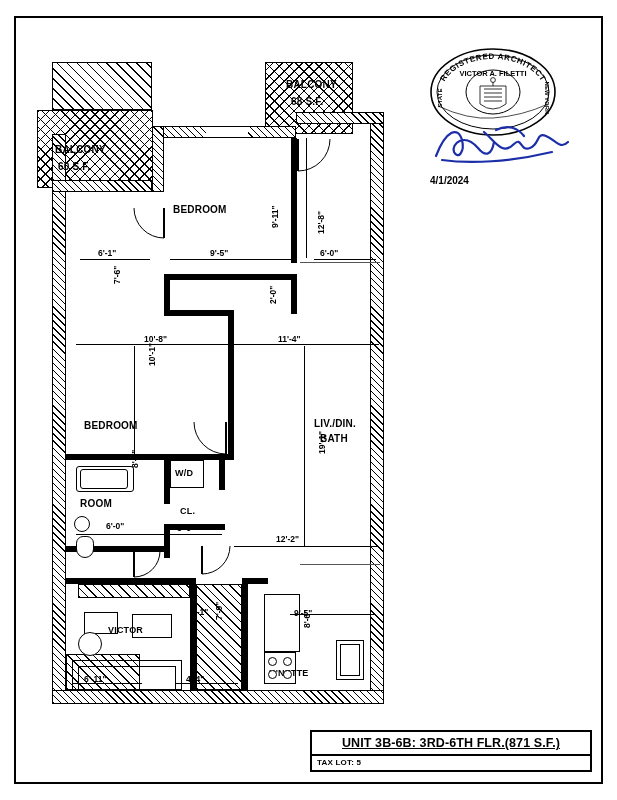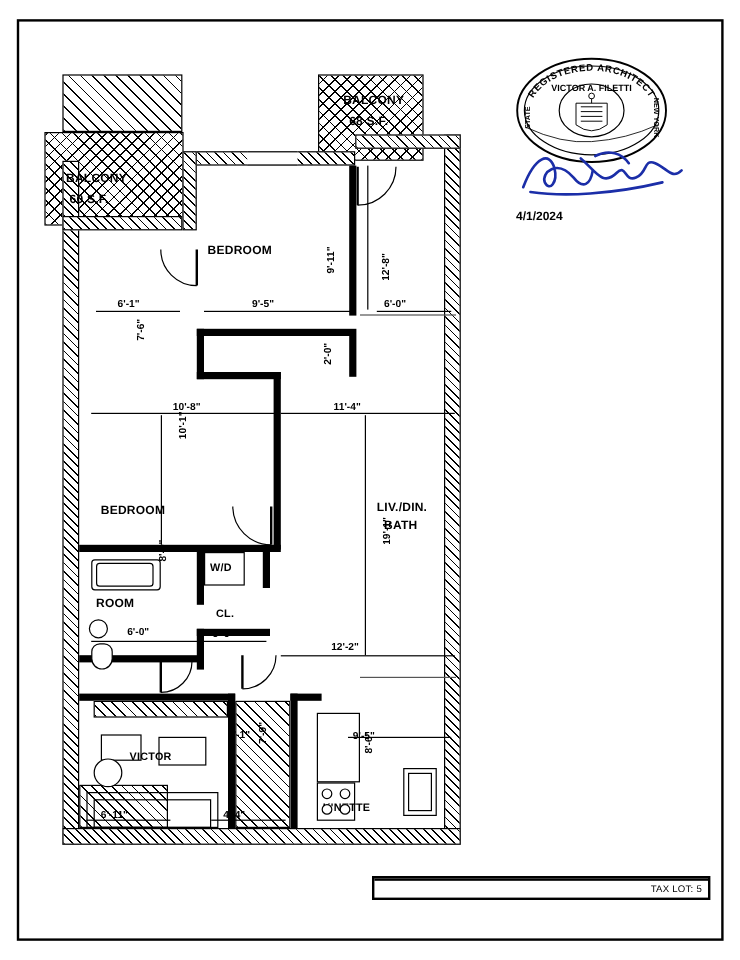--- a/index.html
+++ b/index.html
@@ -137,24 +137,23 @@
     text-align: center;
     padding: 4px 2px 4px 2px;
     text-decoration: underline;
     letter-spacing: .1px;
   }
   #titleblock .tb-sep {
     border-top: 2px solid #000;
   }
   #titleblock .tb-sub {
     font-size: 8px;
-    font-weight: normal;
+    font-weight: bold;
     padding: 2px 5px 3px 5px;
     letter-spacing: .2px;
-    text-align: right;
   }
 
   
   #stamp {
     position: absolute;
     left: 414px; top: 30px;
     width: 130px; height: 92px;
   }
   #stamp svg { display: block; }
   #stamp-date {
@@ -350,20 +349,21 @@
     <div class="dim vert" style="left:200px; top:604px;">7'-9"</div>
     <div class="dim" style="left:280px; top:592px;">9'-5"</div>
     <div class="dim vert" style="left:288px; top:612px;">8'-6"</div>
     <div class="dim" style="left:70px; top:658px;">6'-11"</div>
     <div class="dim" style="left:172px; top:658px;">4'-4"</div>
 
     <div class="thin-h" style="left:286px; top:246px; width:80px;"></div>
     <div class="thin-h" style="left:286px; top:548px; width:80px;"></div>
 
     <div id="titleblock">
+      <div class="tb-main">UNIT 3B-6B: 3RD-6TH FLR.(871 S.F.)</div>
       <div class="tb-sep"></div>
       <div class="tb-sub">TAX LOT: 5</div>
     </div>
 
     <div id="stamp">
       <svg width="130" height="92" viewBox="0 0 130 92">
         <ellipse cx="65" cy="46" rx="62" ry="43" fill="none" stroke="#000" stroke-width="1.6"></ellipse>
         <ellipse cx="65" cy="46" rx="56" ry="37" fill="none" stroke="#000" stroke-width="1"></ellipse>
         <ellipse cx="65" cy="46" rx="27" ry="22" fill="none" stroke="#000" stroke-width="1"></ellipse>
         <path id="arcTop" d="M14 46 A51 33 0 0 1 116 46" fill="none"></path>

